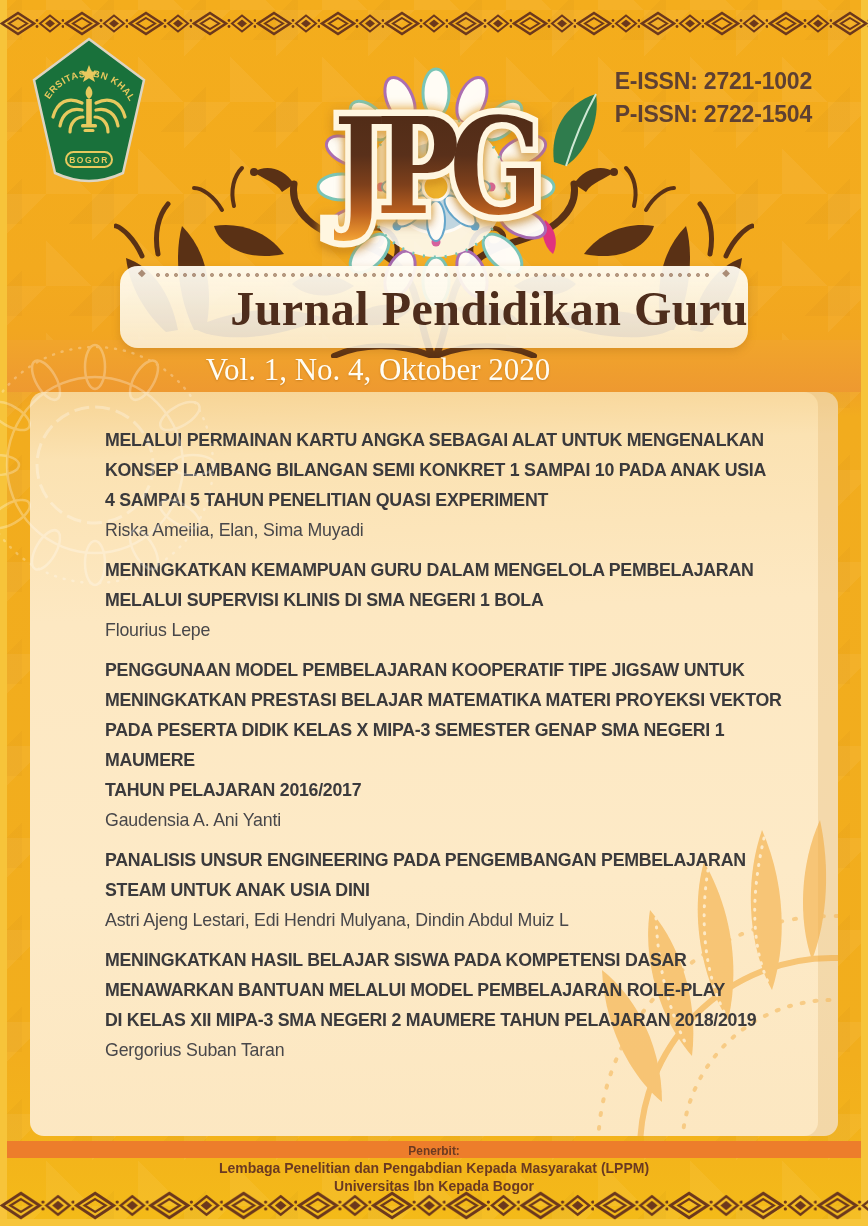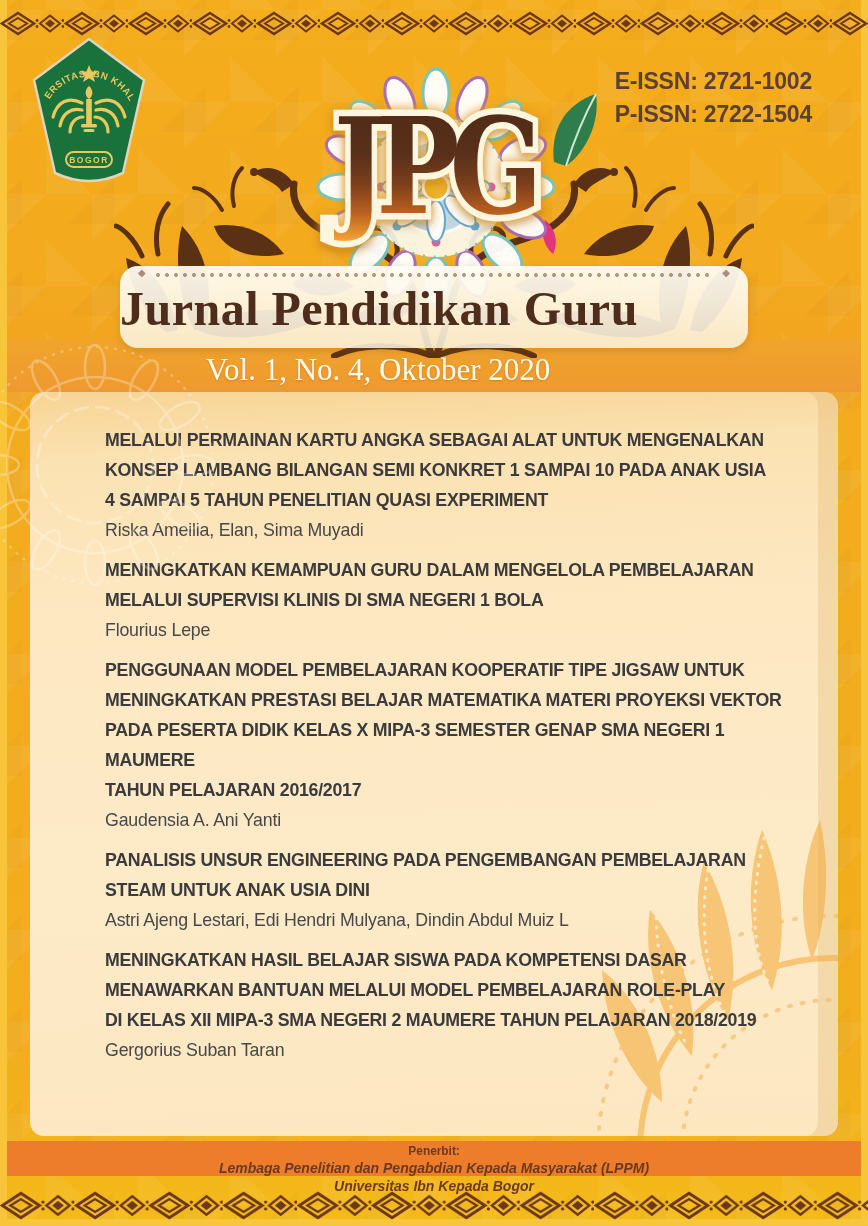--- a/index.html
+++ b/index.html
@@ -40,21 +40,21 @@
     -webkit-background-clip:text;background-clip:text;color:transparent;}
 
   .title-banner{position:absolute;left:120px;top:266px;width:628px;height:82px;z-index:7;
     background:linear-gradient(180deg,rgba(255,252,242,.95),rgba(251,241,219,.88));
     border-radius:18px;box-shadow:0 3px 8px rgba(150,90,20,.28);}
   .chain{position:absolute;top:5px;left:34px;right:34px;height:8px;
     background-image:radial-gradient(circle at 4px 4px,rgba(110,60,30,.5) 1.6px,transparent 2.3px);
     background-size:9px 8px;background-repeat:repeat-x;}
   .chain::before,.chain::after{content:"◆";position:absolute;top:-4px;font-size:10px;color:rgba(110,60,30,.55);}
   .chain::before{left:-16px}.chain::after{right:-16px}
-  .journal-title{margin:0;padding-top:16px;text-align:left;
+  .journal-title{margin:0;padding-top:16px;text-align:right;
     font-family:"Liberation Serif",serif;font-weight:bold;font-size:48px;line-height:54px;
     color:#4E2D1C;letter-spacing:.5px;}
 
   .vol-band{position:absolute;left:7px;right:7px;top:340px;height:52px;z-index:3;
     background:linear-gradient(180deg,#F1A52B,#EE9930);}
   .vol-text{position:absolute;left:0;width:756px;top:350px;height:40px;z-index:8;
     text-align:center;font-family:"Liberation Serif",serif;font-size:31px;line-height:40px;
     color:#FFFDF4;text-shadow:0 1px 2px rgba(140,80,10,.35);}
 
   .content-panel{position:absolute;left:30px;top:392px;width:808px;height:744px;z-index:4;
@@ -63,25 +63,25 @@
     box-shadow:inset -20px 0 0 rgba(216,160,76,.22);}
   .corner-ornament{position:absolute;right:-24px;bottom:-34px;opacity:.8;}
   .articles{position:relative;padding:33px 0 0 75px;width:760px;z-index:2;}
   .article{margin:0 0 10px 0;transform:scaleX(.935);transform-origin:left top;}
   .article-title{font-weight:bold;font-size:19px;line-height:30px;color:#3B3A3C;
     white-space:pre-line;letter-spacing:-0.3px;}
   .article-authors{font-size:19px;line-height:30px;color:#48474A;letter-spacing:-0.2px;}
 
   .wm-mandala{position:absolute;left:-55px;top:315px;z-index:9;opacity:.28;pointer-events:none;}
 
-  .penerbit-band{position:absolute;left:7px;right:7px;top:1141px;height:35px;z-index:9;
+  .penerbit-band{position:absolute;left:7px;right:7px;top:1141px;height:17px;z-index:9;
     background:#ED7D2B;text-align:center;}
   .penerbit-band span{font-size:12.5px;line-height:17px;font-weight:bold;color:#6B3A21;display:inline-block;transform:scaleX(.95);}
   .footer-line{position:absolute;left:0;width:868px;z-index:9;text-align:center;
-    font-weight:bold;color:#6B3A21;font-size:14px;line-height:18px;font-style:italic;}
+    font-weight:bold;color:#6B3A21;font-size:14px;line-height:18px;}
   .footer-line.l1{top:1159px;}
   .footer-line.l2{top:1177px;}
 </style>
 </head>
 <body>
 
 <div class="page">
 
   <div class="batik"></div>
   <div class="edge left"></div>

